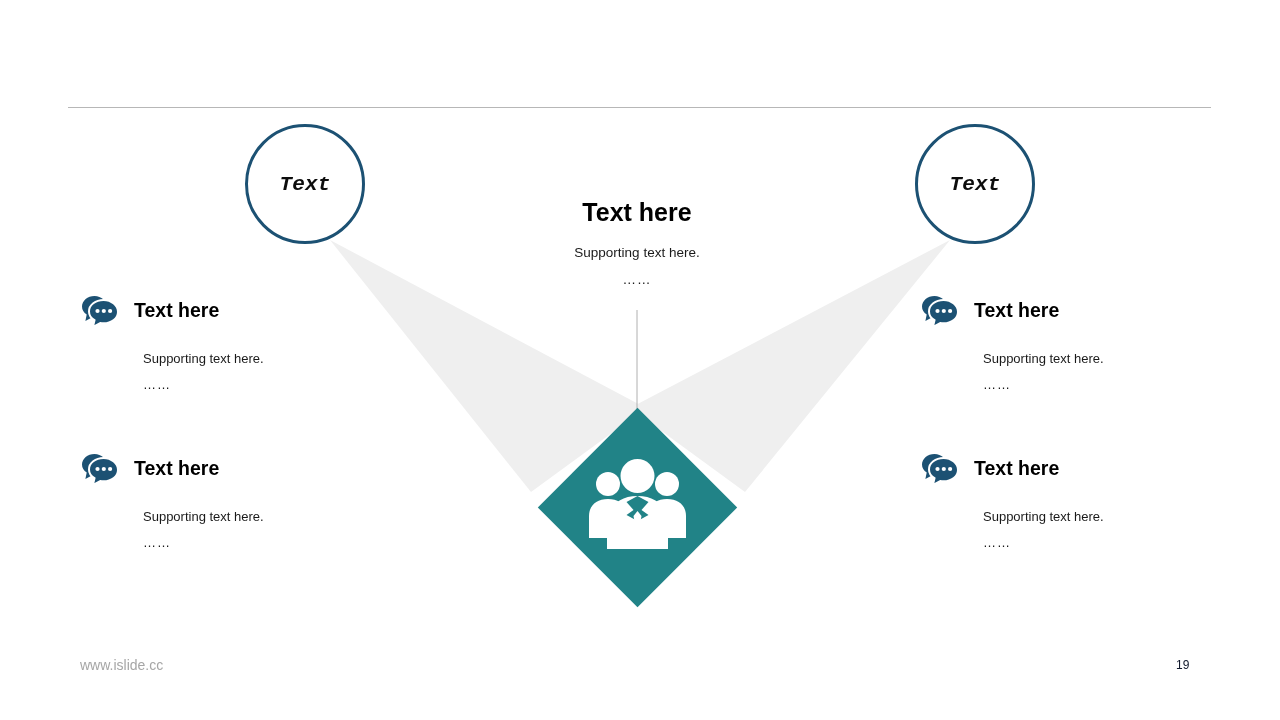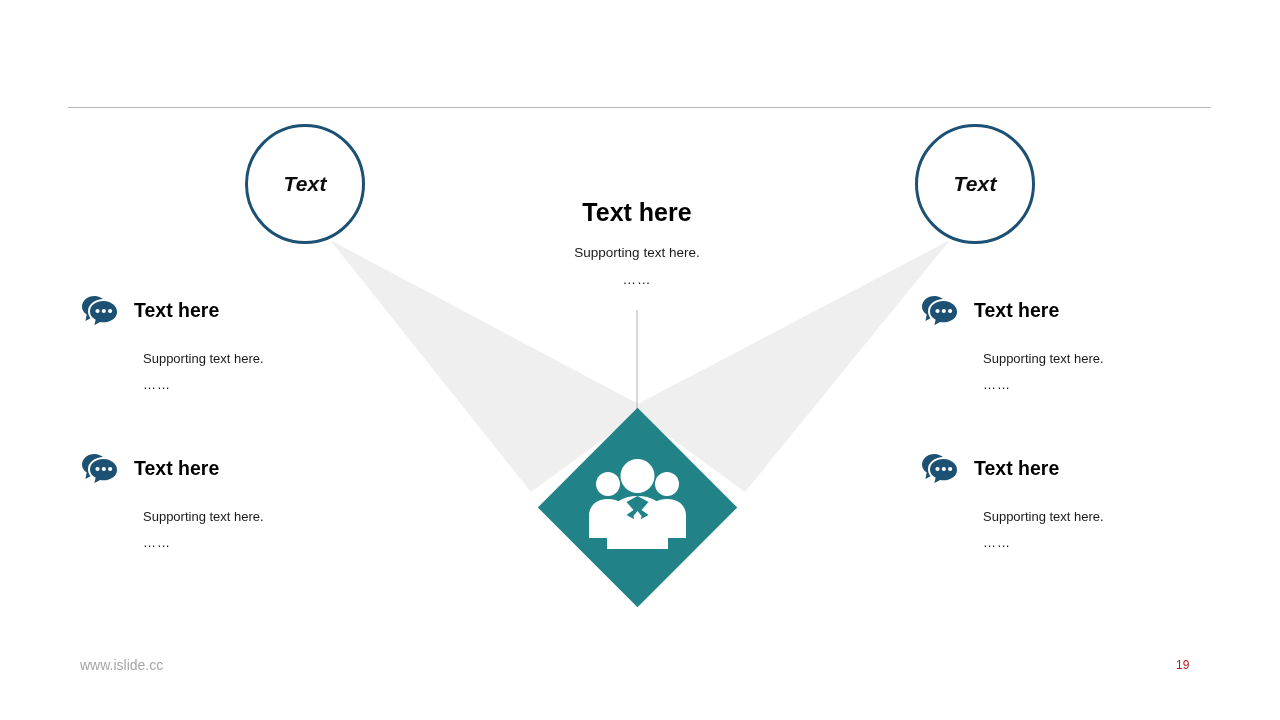--- a/index.html
+++ b/index.html
@@ -44,20 +44,21 @@
     position: absolute;
     width: 120px;
     height: 120px;
     border-radius: 50%;
     border: 3px solid #1c5173;
     background: #ffffff;
     box-sizing: border-box;
     display: flex;
     align-items: center;
     justify-content: center;
+    font-family: Liberation Mono, monospace;
   }
   .node-circle .lbl {
     font-size: 21px;
     font-weight: bold;
     font-style: italic;
     color: #0d0d0d;
     letter-spacing: .2px;
   }
   #circle-left  { left: 245px; top: 124px; }
   #circle-right { left: 915px; top: 124px; }
@@ -161,21 +162,21 @@
     left: 80px;
     top: 657px;
     font-size: 14px;
     color: #a6a6a6;
   }
   .footer-page {
     position: absolute;
     left: 1176px;
     top: 658px;
     font-size: 12px;
-    color: #b91c1c;
+    color: #0f172a;
   }
 </style>
 </head>
 <body>
 
 <div id="slide">
 
   <div class="top-rule"></div>
 
   <svg class="shapes" viewBox="0 0 1280 720" xmlns="http://www.w3.org/2000/svg">

